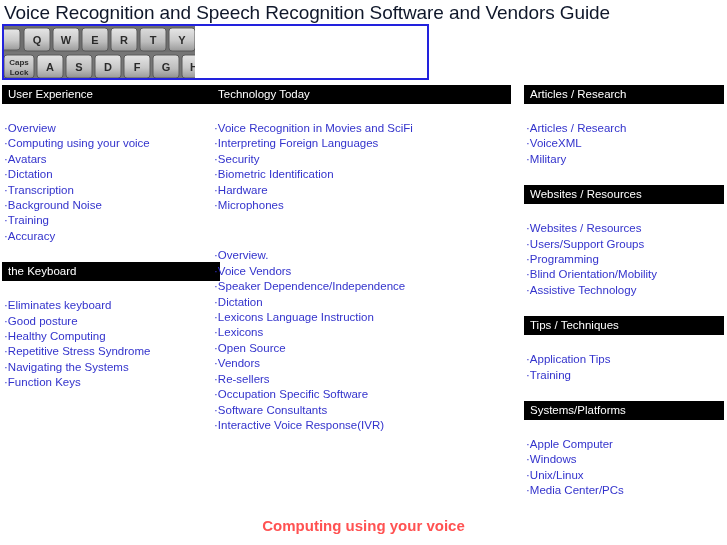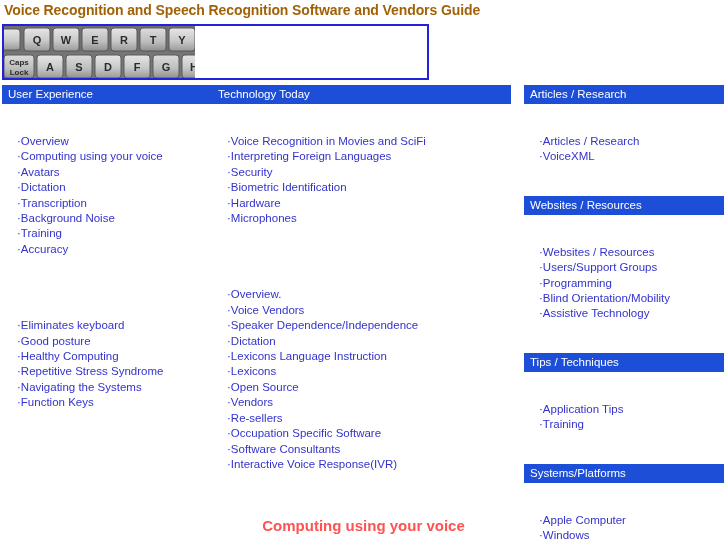--- a/index.html
+++ b/index.html
@@ -14,23 +14,23 @@
     font-family: "Liberation Sans", "DejaVu Sans", sans-serif;
     position: relative;
     overflow: hidden;
   }
 
   
   .page-title {
     position: absolute;
     left: 4px;
     top: 2px;
-    font-size: 14px;
-    font-weight: bold;
-    color: #a16207;
+    font-size: 19px;
+    font-weight: normal;
+    color: #0f172a;
     letter-spacing: -0.1px;
     white-space: nowrap;
   }
 
   
   .hero-box {
     position: absolute;
     left: 2px;
     top: 24px;
     width: 427px;
@@ -61,35 +61,35 @@
   .col {
     position: absolute;
     top: 0;
   }
   .col-1 { left: 2px;   width: 218px; }
   .col-2 { left: 212px; width: 299px; }
   .col-3 { left: 524px; width: 200px; }
 
   
   .sec-header {
-    background: #1d4ed8;
+    background: #000000;
     color: #ffffff;
     font-size: 11.5px;
     line-height: 19px;
     height: 19px;
     padding: 0 0 0 6px;
     box-sizing: border-box;
     white-space: nowrap;
     overflow: hidden;
     font-weight: normal;
   }
 
   
   .linklist {
-    margin: 15px;
+    margin: 2px;
     padding: 0;
     list-style: none;
   }
   .linklist li {
     font-size: 11.5px;
     line-height: 15.4px;
     color: #3333cc;
     white-space: nowrap;
     overflow: hidden;
   }
@@ -187,20 +187,21 @@
         <li><span class="bullet">·</span><a class="lnk" href="#">Overview</a></li>
         <li><span class="bullet">·</span><a class="lnk" href="#">Computing using your voice</a></li>
         <li><span class="bullet">·</span><a class="lnk" href="#">Avatars</a></li>
         <li><span class="bullet">·</span><a class="lnk" href="#">Dictation</a></li>
         <li><span class="bullet">·</span><a class="lnk" href="#">Transcription</a></li>
         <li><span class="bullet">·</span><a class="lnk" href="#">Background Noise</a></li>
         <li><span class="bullet">·</span><a class="lnk" href="#">Training</a></li>
         <li><span class="bullet">·</span><a class="lnk" href="#">Accuracy</a></li>
       </ul>
       <div class="gap-before-header"></div>
+      <div class="sec-header">the Keyboard</div>
       <div class="gap-before-list"></div>
       <ul class="linklist">
         <li><span class="bullet">·</span><a class="lnk" href="#">Eliminates keyboard</a></li>
         <li><span class="bullet">·</span><a class="lnk" href="#">Good posture</a></li>
         <li><span class="bullet">·</span><a class="lnk" href="#">Healthy Computing</a></li>
         <li><span class="bullet">·</span><a class="lnk" href="#">Repetitive Stress Syndrome</a></li>
         <li><span class="bullet">·</span><a class="lnk" href="#">Navigating the Systems</a></li>
         <li><span class="bullet">·</span><a class="lnk" href="#">Function Keys</a></li>
       </ul>
     </div>
@@ -231,20 +232,21 @@
         <li><span class="bullet">·</span><a class="lnk" href="#">Software Consultants</a></li>
         <li><span class="bullet">·</span><a class="lnk" href="#">Interactive Voice Response(IVR)</a></li>
       </ul>
     </div>
   <div class="col col-3">
       <div class="sec-header">Articles / Research</div>
       <div class="gap-before-list"></div>
       <ul class="linklist">
         <li><span class="bullet">·</span><a class="lnk" href="#">Articles / Research</a></li>
         <li><span class="bullet">·</span><a class="lnk" href="#">VoiceXML</a></li>
+        <li><span class="bullet">·</span><a class="lnk" href="#">Military</a></li>
       </ul>
       <div class="gap-before-header"></div>
       <div class="sec-header">Websites / Resources</div>
       <div class="gap-before-list"></div>
       <ul class="linklist">
         <li><span class="bullet">·</span><a class="lnk" href="#">Websites / Resources</a></li>
         <li><span class="bullet">·</span><a class="lnk" href="#">Users/Support Groups</a></li>
         <li><span class="bullet">·</span><a class="lnk" href="#">Programming</a></li>
         <li><span class="bullet">·</span><a class="lnk" href="#">Blind Orientation/Mobility</a></li>
         <li><span class="bullet">·</span><a class="lnk" href="#">Assistive Technology</a></li>

